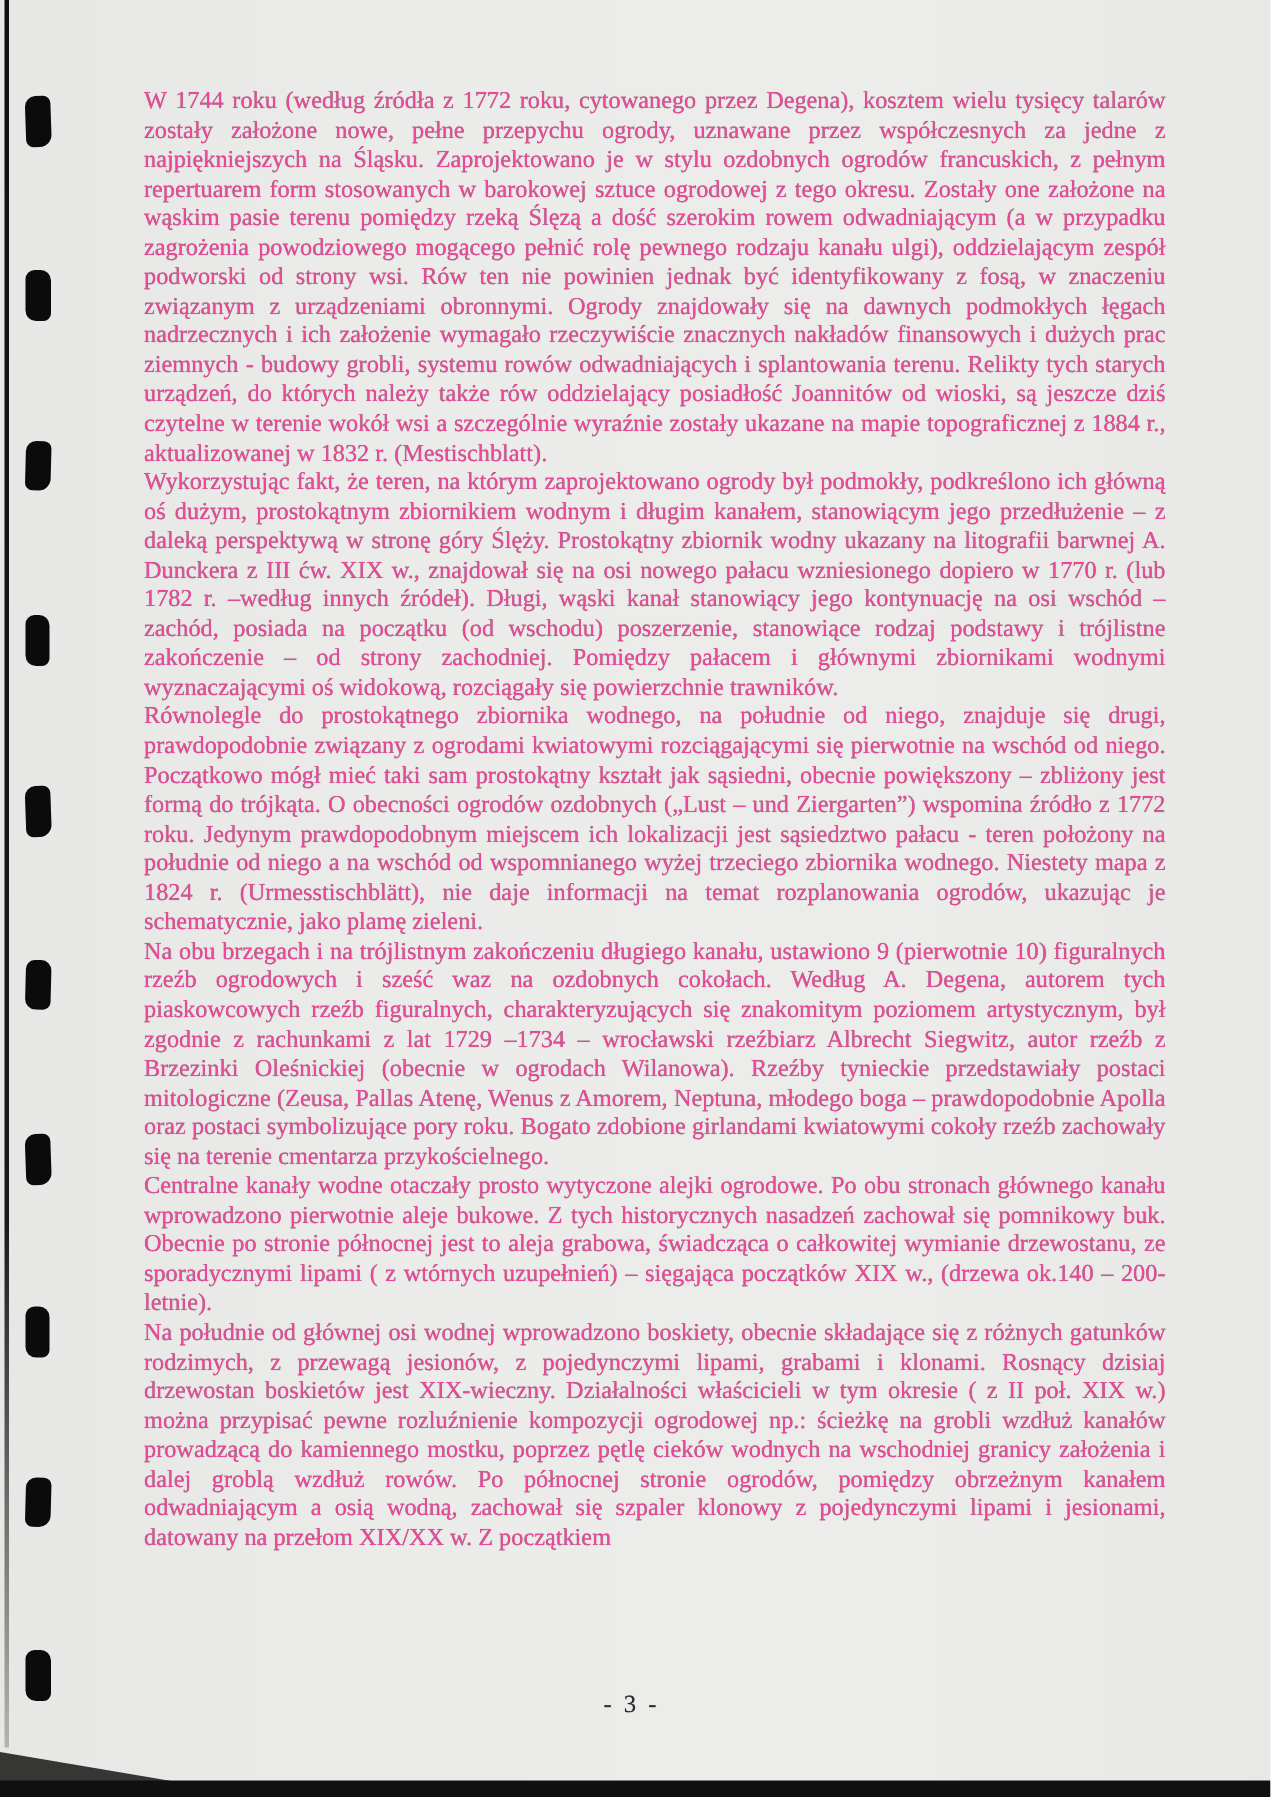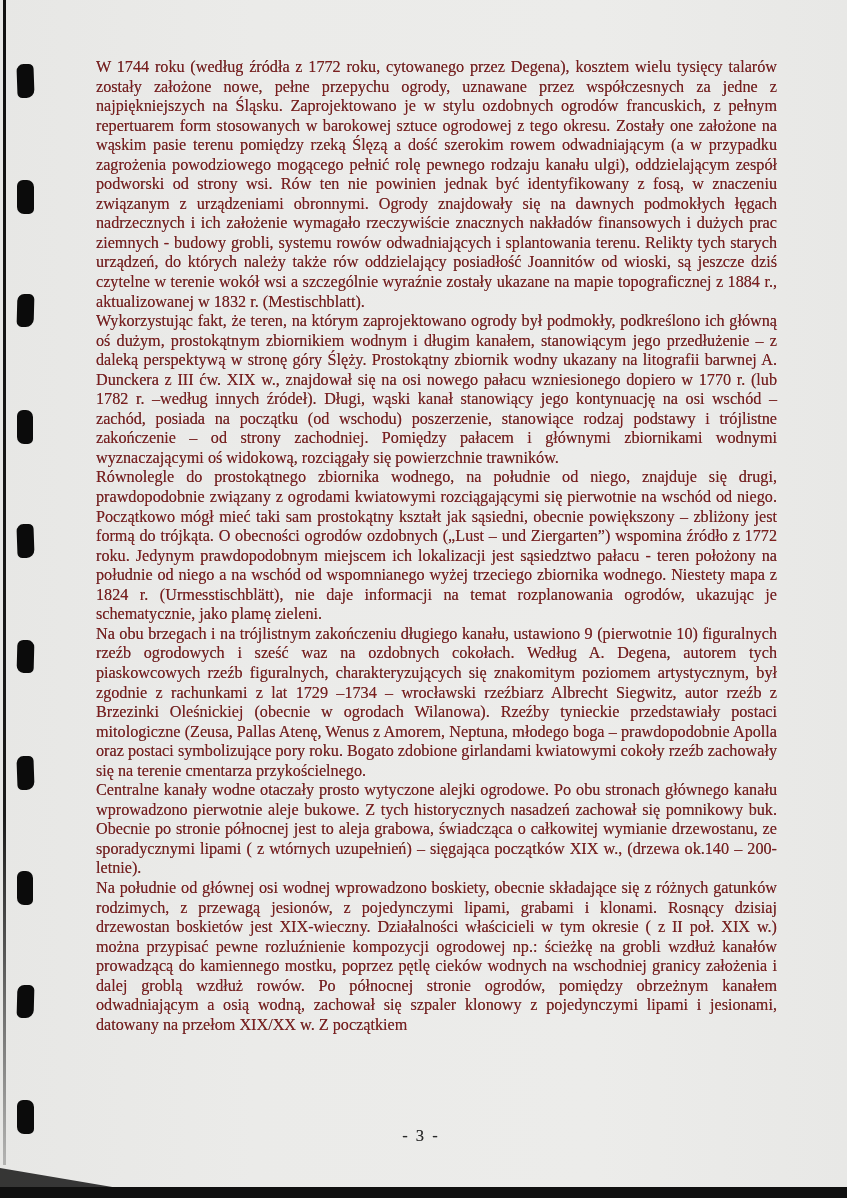--- a/index.html
+++ b/index.html
@@ -58,21 +58,21 @@
   }
   .mark:nth-child(odd)  { transform: rotate(-2deg); border-radius: 7px 5px 8px 5px; }
   .mark:nth-child(3n)   { transform: rotate(1.5deg); height: 33px; }
   .mark:nth-child(4n)   { width: 16px; }
 
   .text-block {
     position: absolute;
     left: 96px;
     top: 58px;
     width: 681px;
-    color: #7f1d1d;
+    color: #ec4899;
     font-size: 16.2px;
     line-height: 19.55px;
     text-align: justify;
     text-shadow: 0 0 0.45px rgba(20,20,20,0.6);
   }
   .text-block p {
     margin: 0;
     padding: 0;
   }
 

